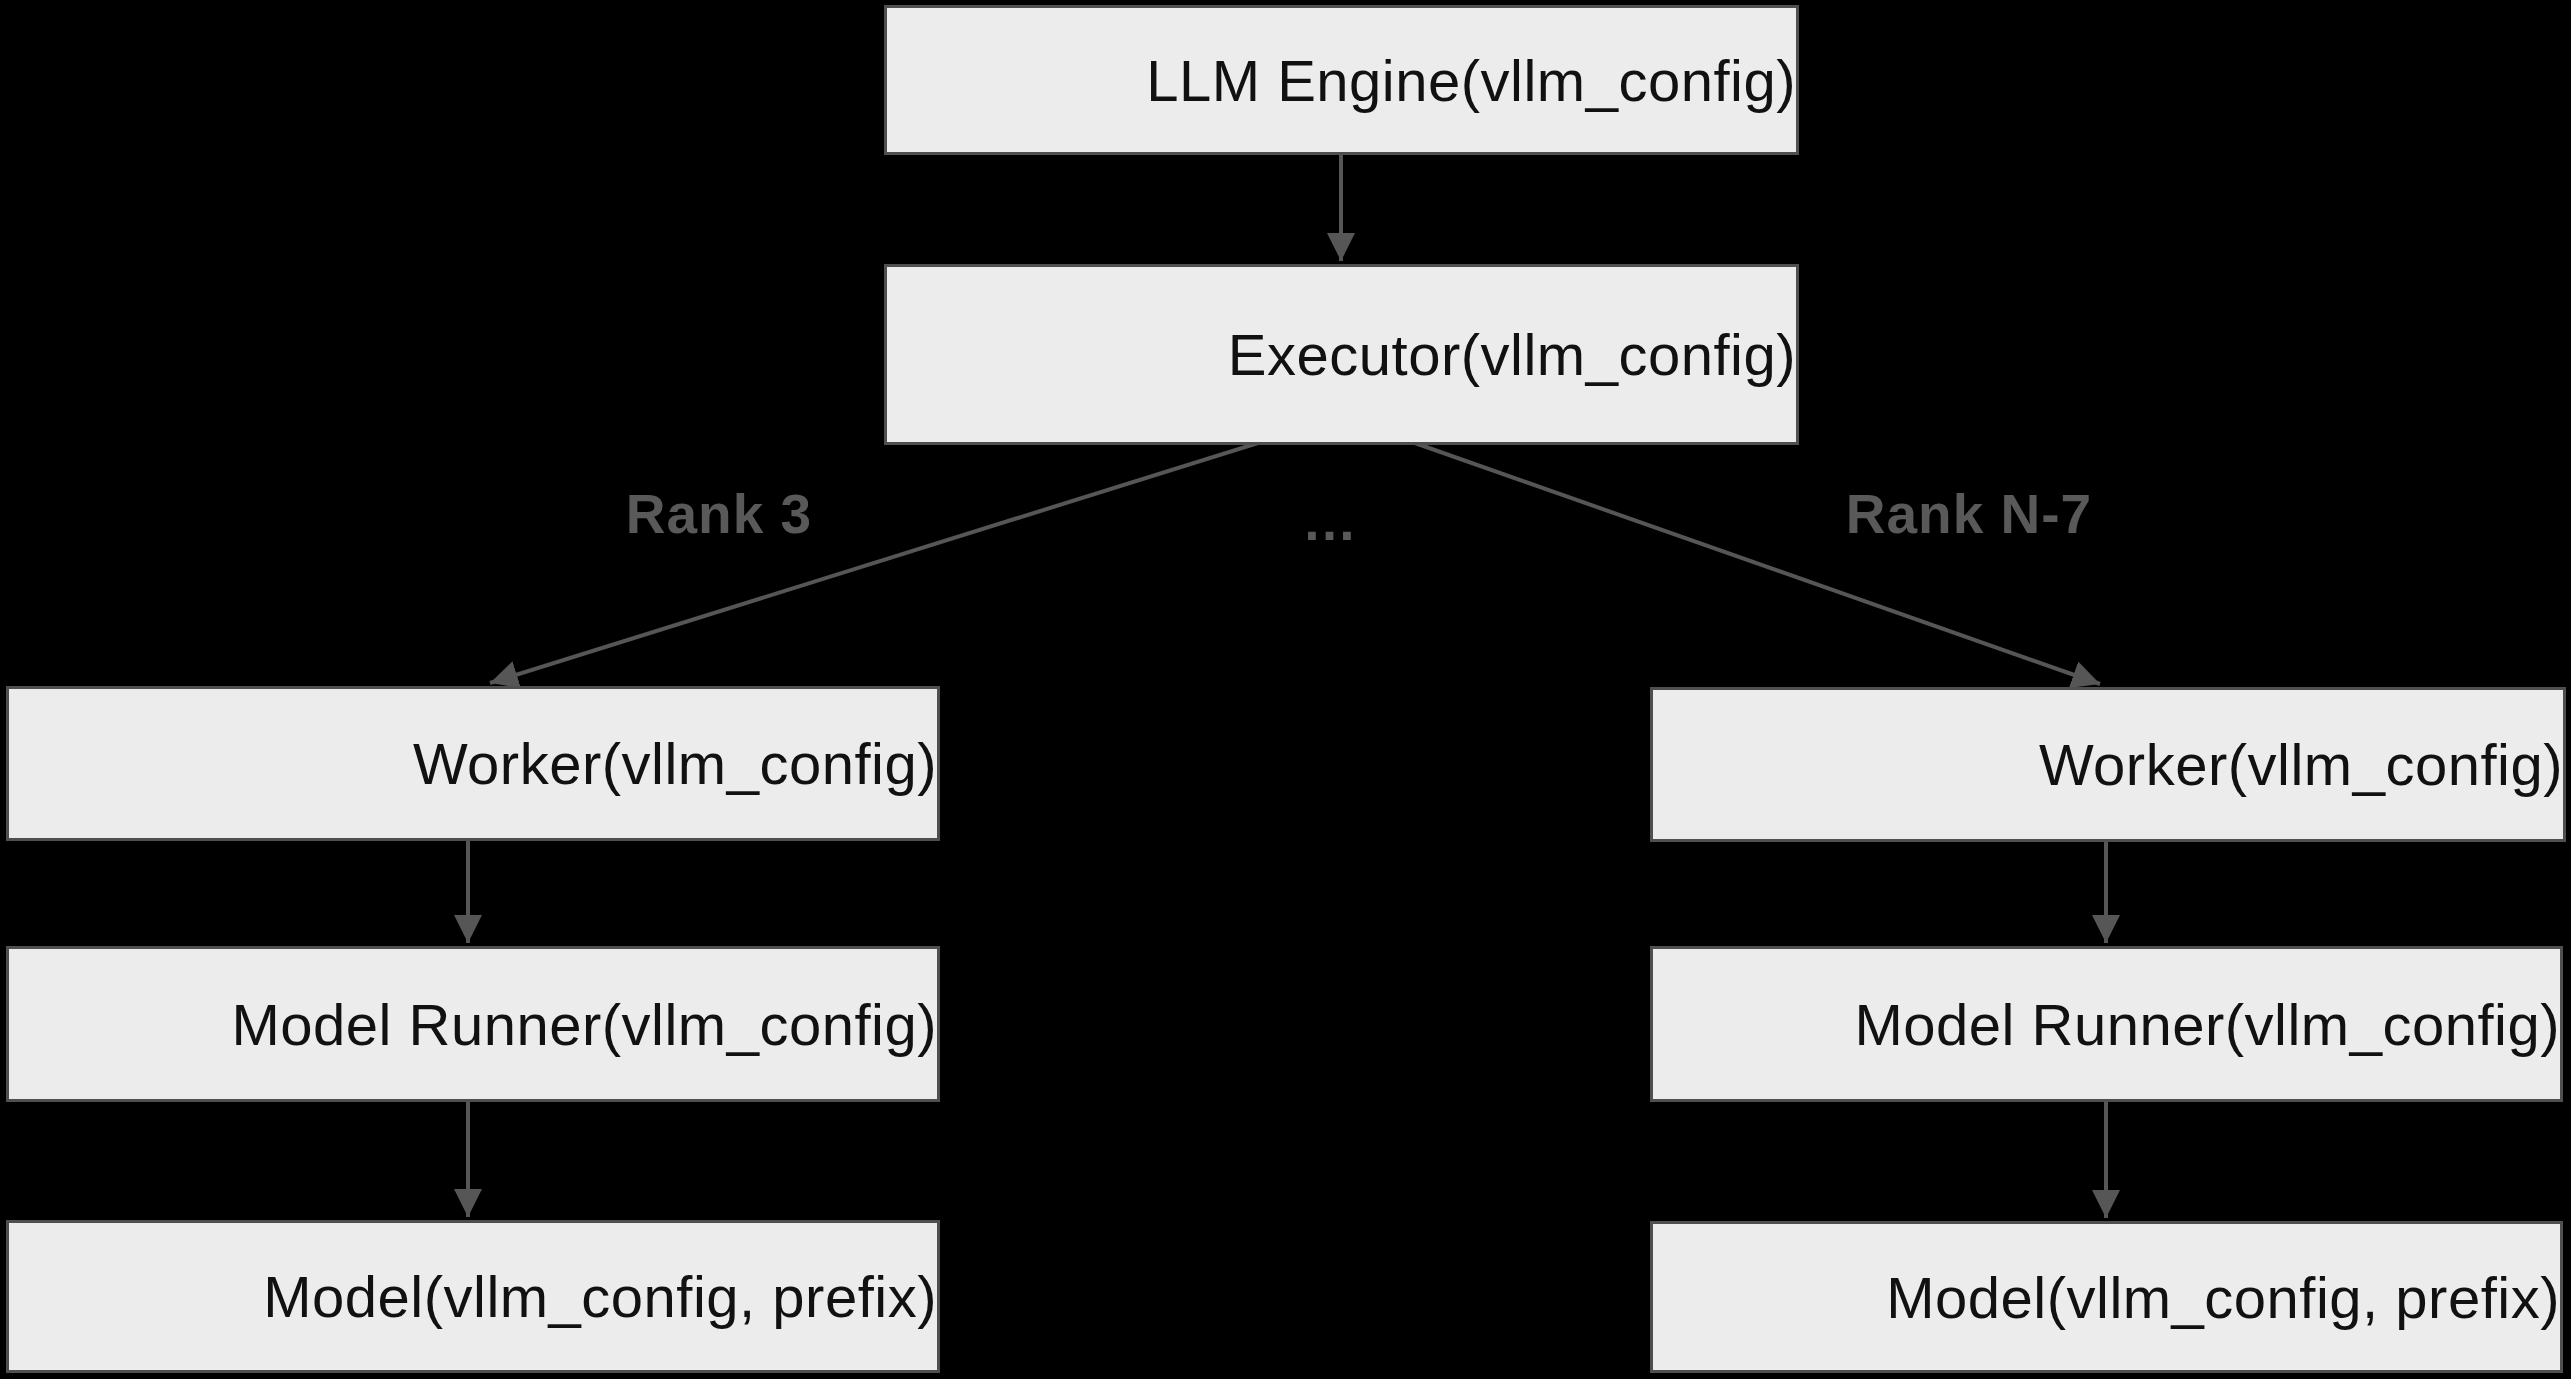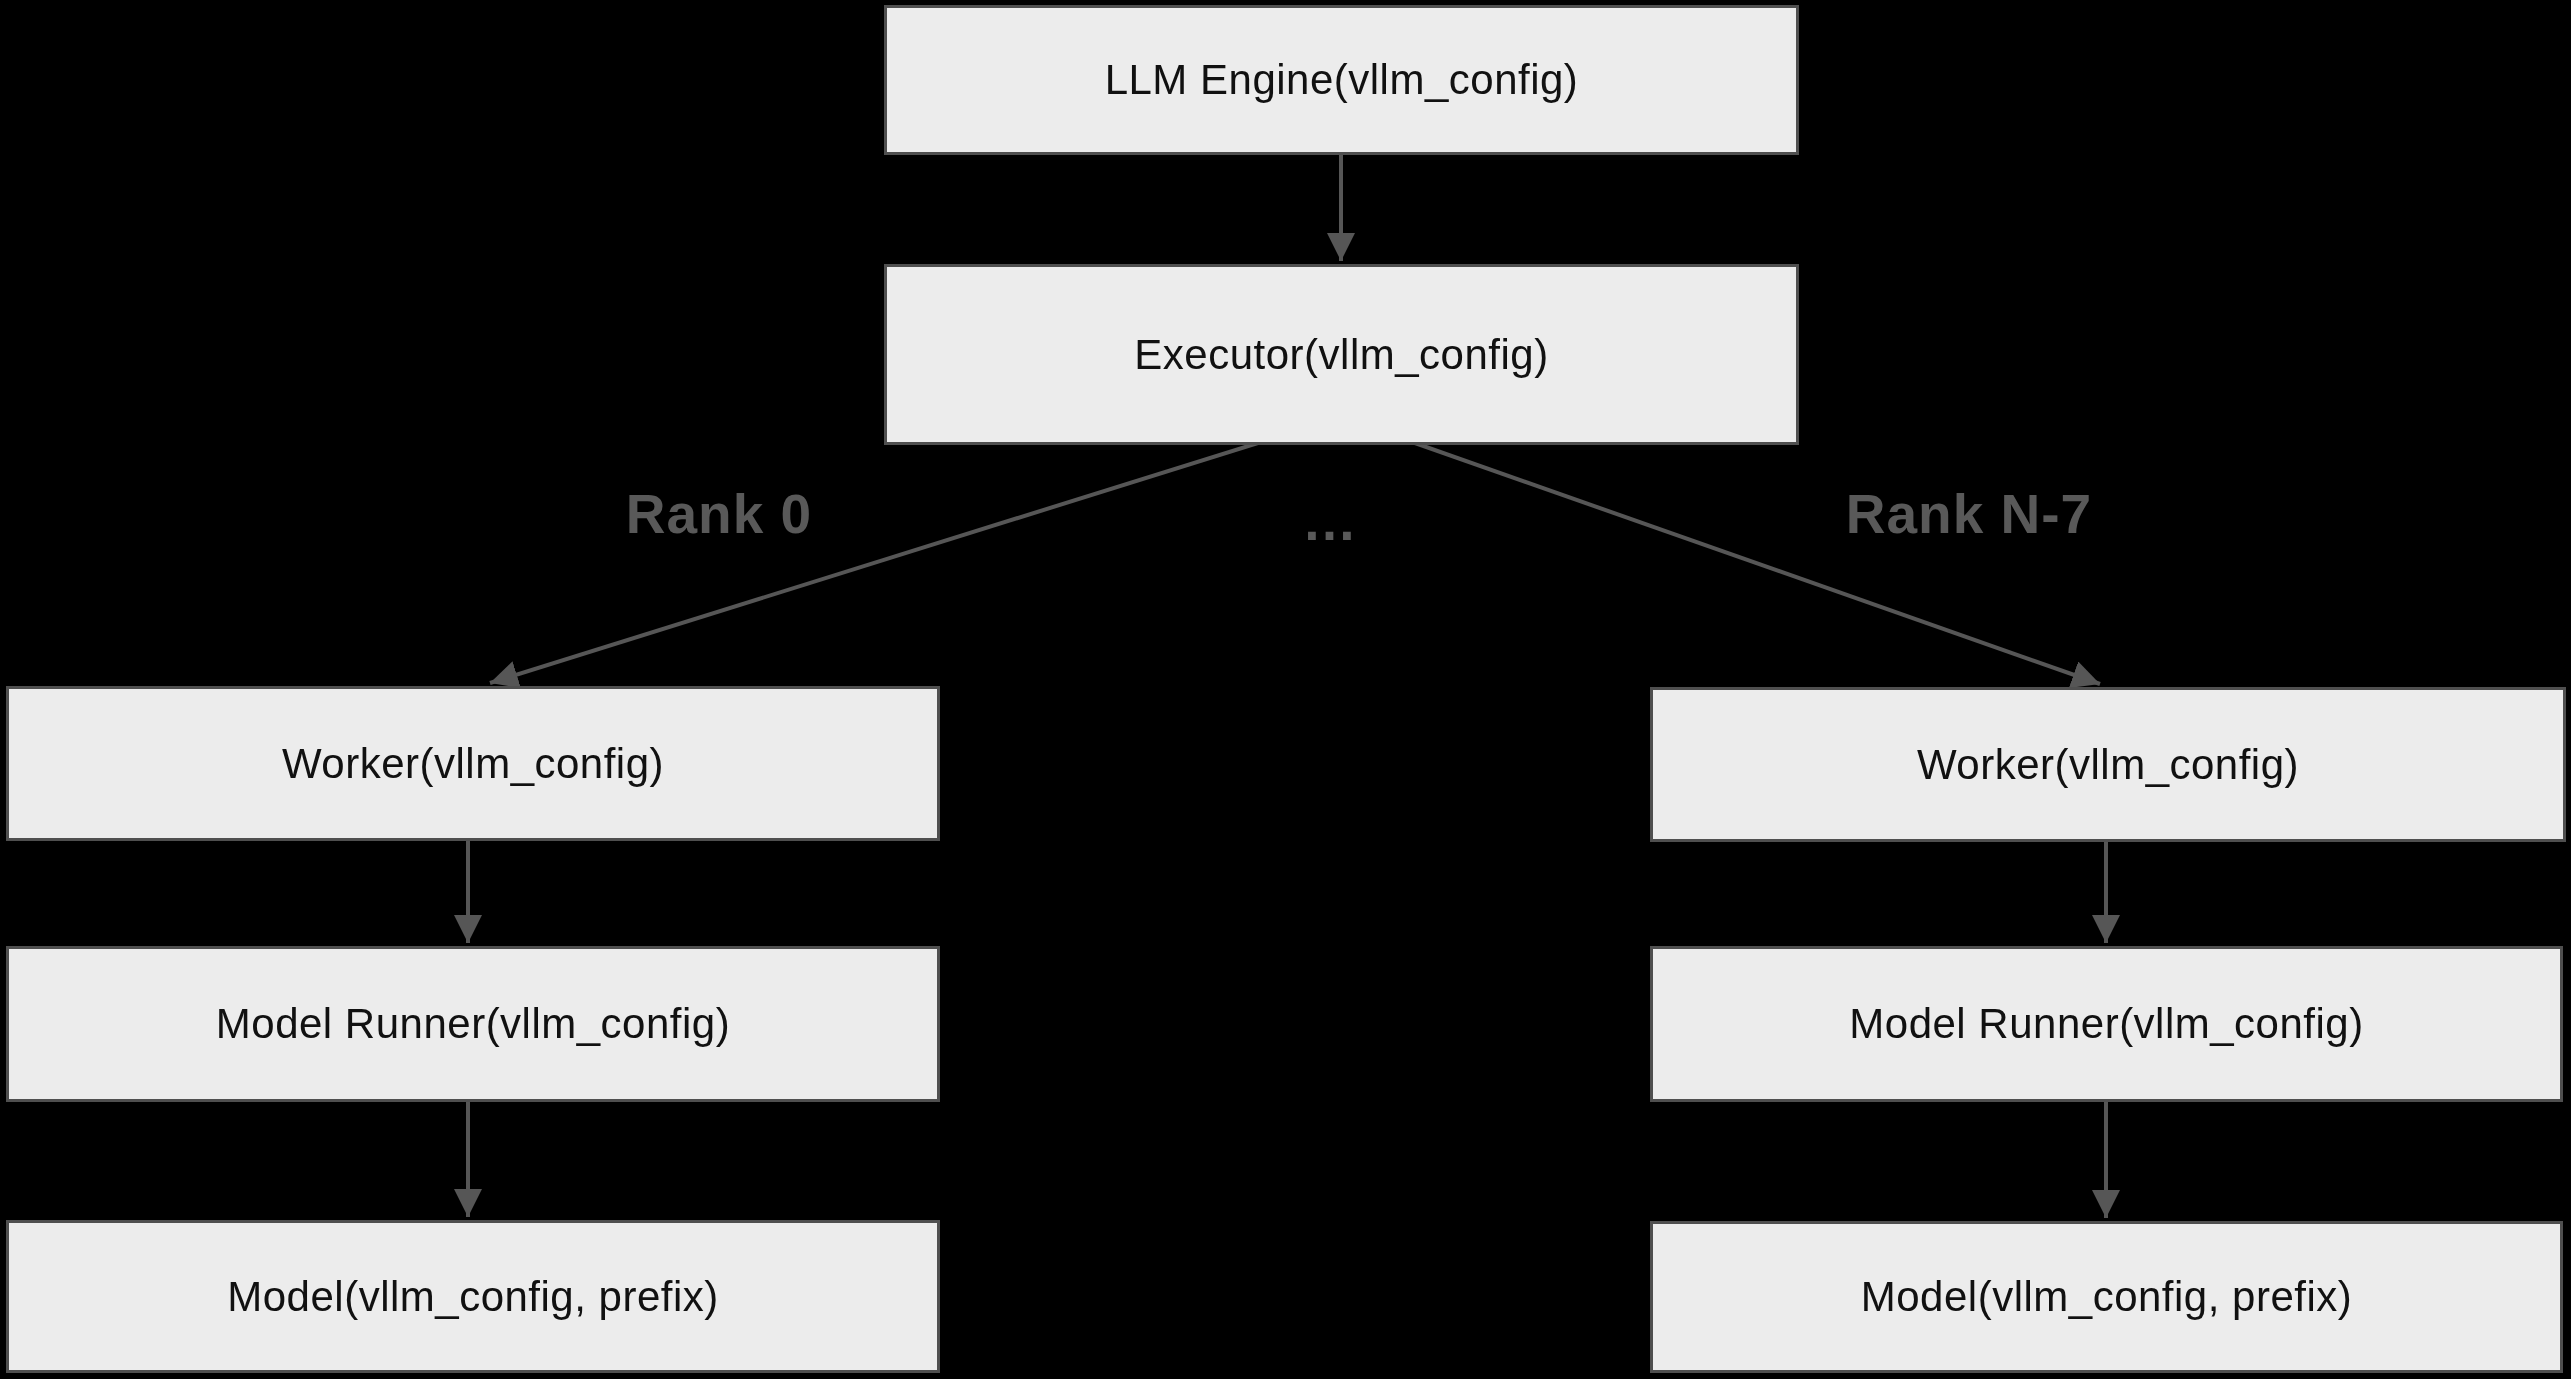--- a/index.html
+++ b/index.html
@@ -17,23 +17,23 @@
   .edges {
     position: absolute; left: 0; top: 0;
     width: 2571px; height: 1379px;
   }
   .node {
     position: absolute;
     background: #ececec;
     border: 3px solid #4f4f4f;
     display: flex;
     align-items: center;
-    justify-content: center;
+    justify-content: flex-end;
     color: #111111;
-    font-size: 42px;
+    font-size: 58px;
     font-weight: 500;
     letter-spacing: 0.5px;
     white-space: nowrap;
   }
   .edge-label {
     position: absolute;
     color: #595959;
     font-size: 55px;
     font-weight: 700;
     text-align: center;
@@ -99,19 +99,19 @@
   </div>
 
   <div class="node" id="n-model-runner-n">
     <span>Model Runner(vllm_config)</span>
   </div>
 
   <div class="node" id="n-model-n">
     <span>Model(vllm_config, prefix)</span>
   </div>
 
-  <div class="edge-label" id="lbl-rank0">Rank 0</div>
+  <div class="edge-label" id="lbl-rank0">Rank 3</div>
 
   <div class="edge-label" id="lbl-dots">…</div>
 
   <div class="edge-label" id="lbl-rankn1">Rank N-7</div>
 
 </div>
 
 </body></html>

